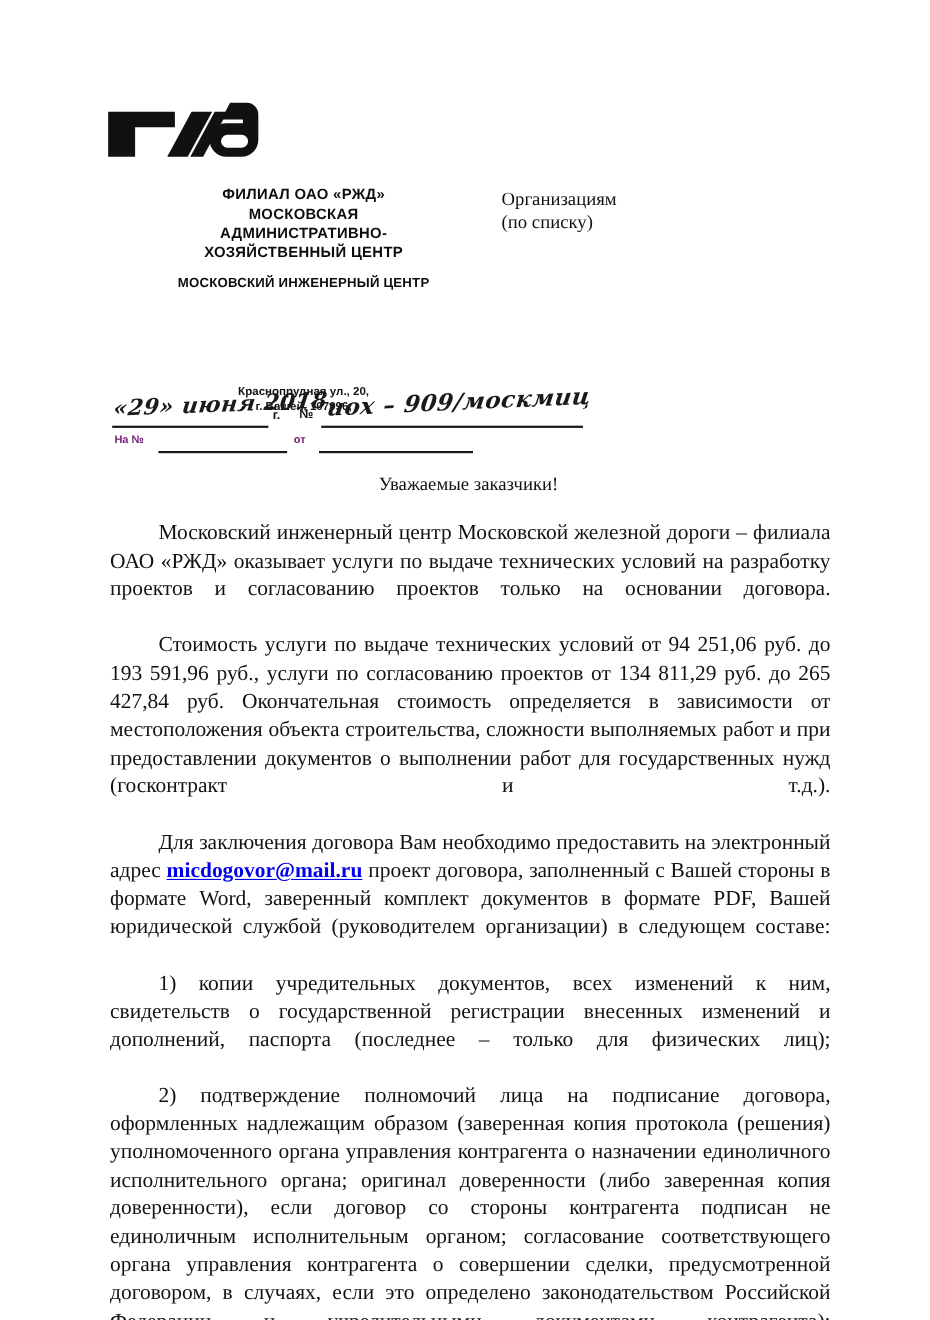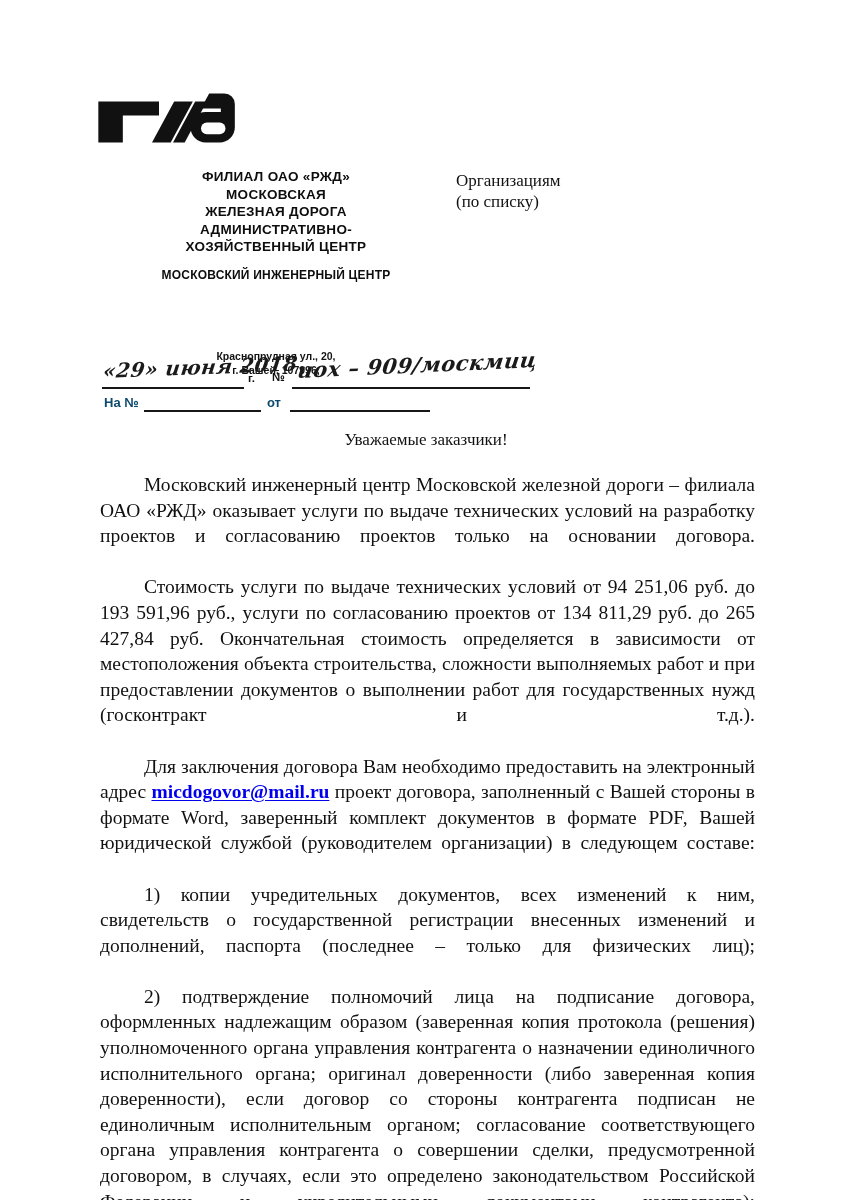--- a/index.html
+++ b/index.html
@@ -131,22 +131,22 @@
   .rule-num  { left: 192px; top: 29px; width: 238px; }
 
   .na-line {
     position: absolute;
     left: 104px;
     top: 392px;
     width: 330px;
     height: 22px;
     font-family: "Liberation Sans", sans-serif;
     font-weight: bold;
-    font-size: 13px;
-    color: #0c4a6e;
+    font-size: 10px;
+    color: #701a75;
   }
   .na-line .t1 { position: absolute; left: 0; top: 3px; }
   .na-line .t2 { position: absolute; left: 163px; top: 3px; }
   .rule-na1 { left: 40px;  top: 18px; width: 117px; height: 1.5px; }
   .rule-na2 { left: 186px; top: 18px; width: 140px; height: 1.5px; }
 
   
   .greeting {
     position: absolute;
     left: 96px;
@@ -200,21 +200,20 @@
         <path d="M238 30 V74 a26 26 0 0 1 -26 26 h-24 a26 26 0 0 1 -26 -26
                  a26 26 0 0 1 26 -26 h26 v-6 h-34 l14 -26 h26 a18 18 0 0 1 18 18 Z"></path>
         <path d="M190 66 h22 a10 10 0 0 1 0 20 h-22 a10 10 0 0 1 0 -20 Z" fill="#ffffff"></path>
       </g>
     </svg>
   </div>
 
   <div class="letterhead">
     <div class="lh-line">ФИЛИАЛ ОАО «РЖД»</div>
     <div class="lh-line">МОСКОВСКАЯ</div>
-    <div class="lh-line">ЖЕЛЕЗНАЯ ДОРОГА</div>
     <div class="lh-line">АДМИНИСТРАТИВНО-</div>
     <div class="lh-line">ХОЗЯЙСТВЕННЫЙ ЦЕНТР</div>
     <div class="lh-main">МОСКОВСКИЙ ИНЖЕНЕРНЫЙ ЦЕНТР</div>
   </div>
 
   <div class="address">
     <div>Краснопрудная ул., 20,</div>
     <div>г. Вашей, 107996,</div>
   </div>
 

